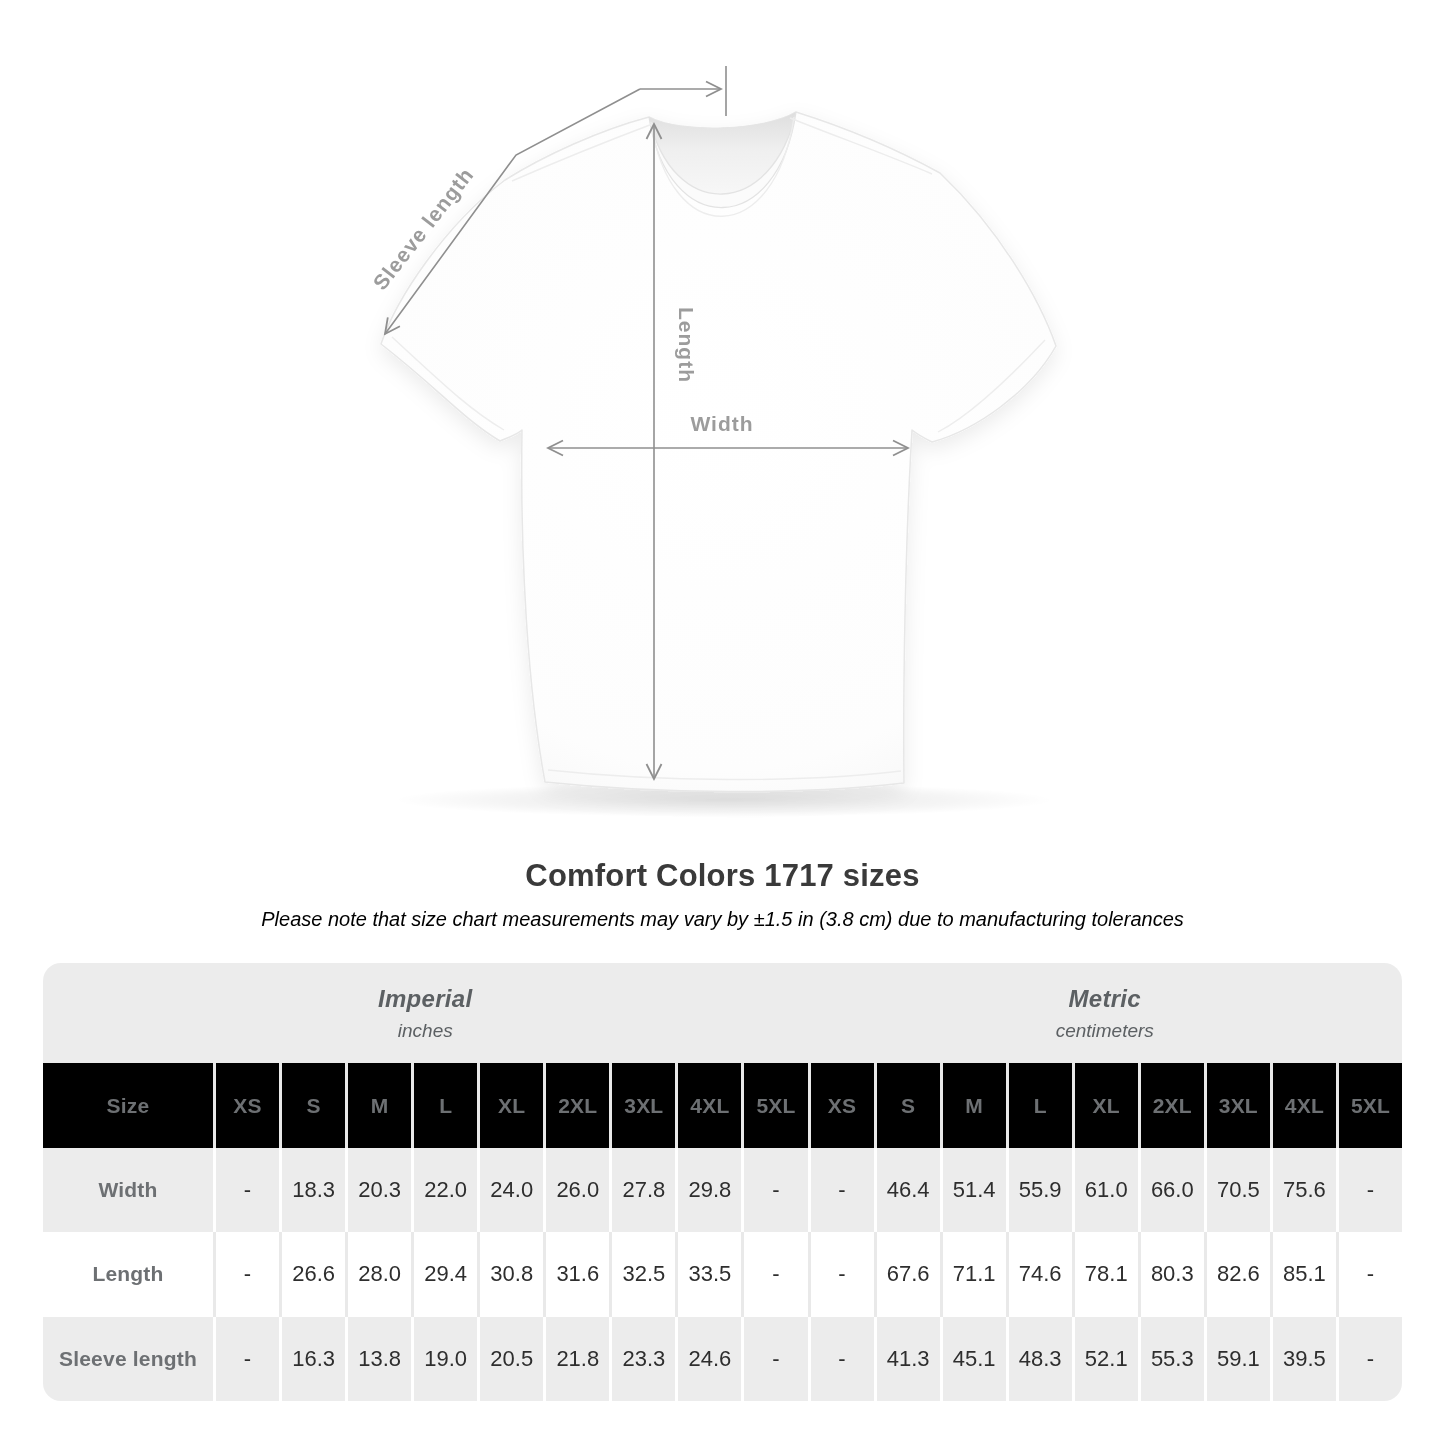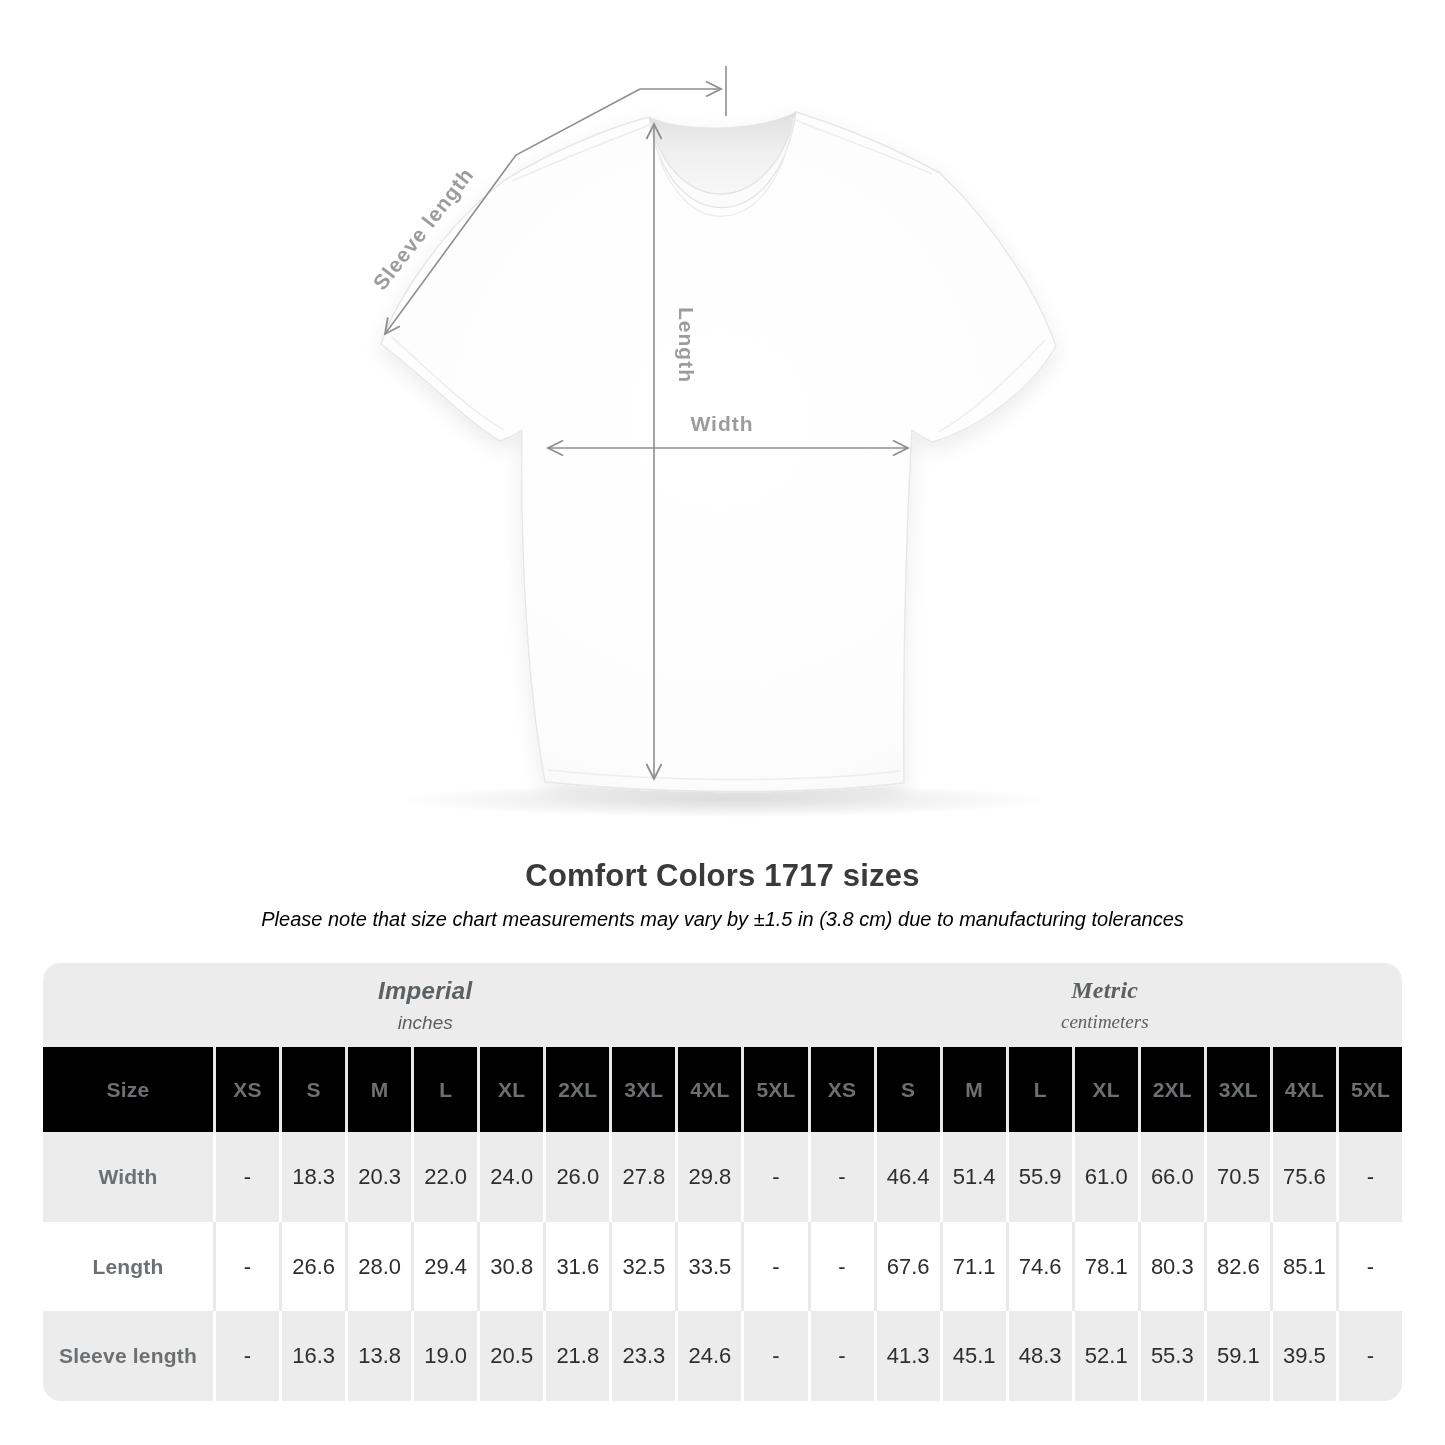--- a/index.html
+++ b/index.html
@@ -27,25 +27,25 @@
 
   .card {
     position:absolute; left:43px; top:963px; width:1359px; height:438px;
     border-radius:18px; overflow:hidden; display:flex; flex-direction:column;
     background:#ffffff;
   }
   .grid-row {
     display:grid; grid-template-columns: var(--c1) repeat(18, 1fr);
   }
   .band {
-    height:84px; background:var(--gray);
+    height:100px; background:var(--gray);
     display:grid; grid-template-columns: var(--c1) repeat(18, 1fr);
   }
   .band-imp { grid-column:1 / 11; }
-  .band-met { grid-column:11 / 20;font-family:Liberation Serif, serif; }
+  .band-met { grid-column:11 / 20; }
   .band-cell { display:flex; flex-direction:column; align-items:center; justify-content:center; gap:7px; }
   .band-title { font-size:24px; font-weight:bold; font-style:italic; color:#5c6063; letter-spacing:0.3px; }
   .band-unit { font-size:19px; font-style:italic; color:#5c6063; }
 
   .header-row { height:85px; background:#000000; }
   #bodyRows { flex:1; display:flex; flex-direction:column; }
   .data-row { flex:1; }
   .row-gray { background:var(--gray); }
   .cell { display:flex; align-items:center; justify-content:center; }
   .header-row > .cell + .cell,

